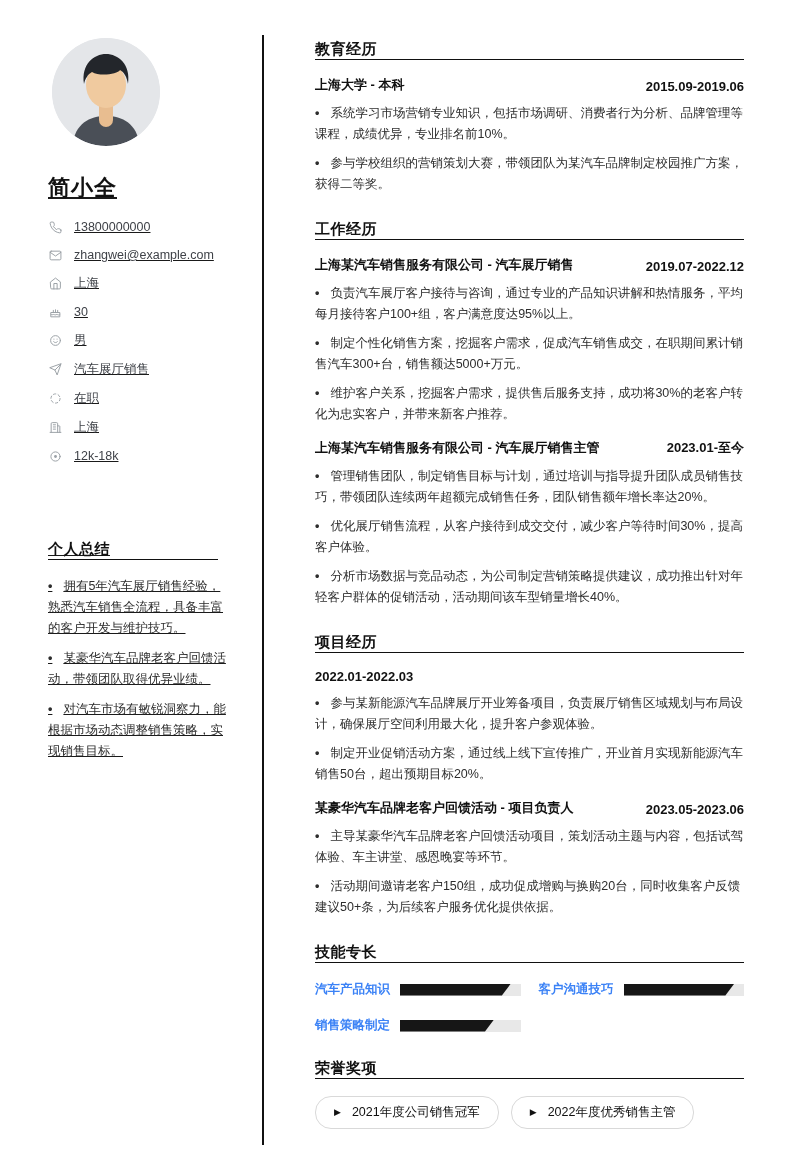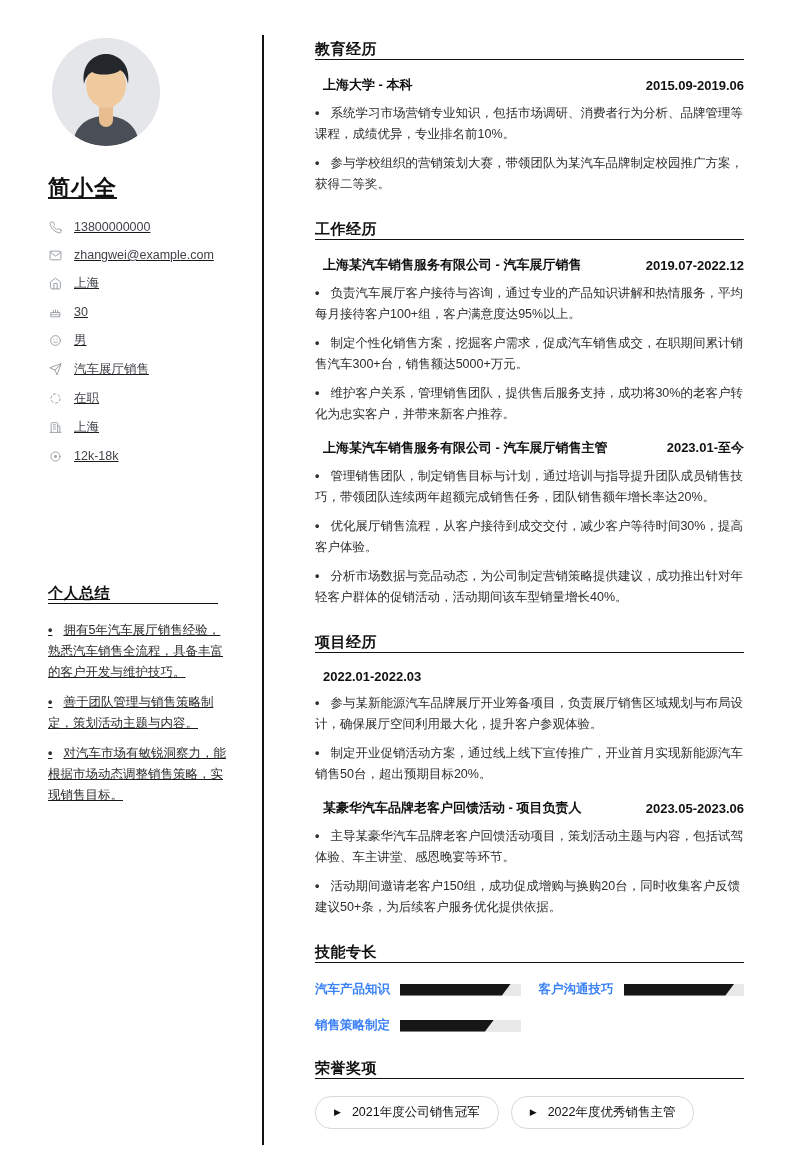--- a/index.html
+++ b/index.html
@@ -20,39 +20,39 @@
   .photo{width:108px;height:108px;margin-left:4px;border-radius:50%;overflow:hidden;background:var(--photo-bg);}
   .photo svg{display:block;width:108px;height:108px;}
   .person-name{font-size:22px;font-weight:700;letter-spacing:1px;margin-top:27px;color:#111;}
   .contacts{list-style:none;margin-top:16px;}
   .contact-row{display:flex;align-items:center;margin-bottom:12px;min-height:16px;}
   .contact-icon{width:14px;height:14px;margin-right:12px;flex:0 0 14px;display:inline-flex;align-items:center;justify-content:center;}
   .contact-icon svg{width:13px;height:13px;stroke:var(--icon);fill:none;stroke-width:1.8;stroke-linecap:round;stroke-linejoin:round;}
   .contact-icon svg .fill{fill:var(--icon);stroke:none;}
   .contact-text{font-size:12.5px;color:var(--contact-text);text-align:center;}
 
-  .summary{margin-top:120px;}
+  .summary{margin-top:76px;}
   .section-title{
     font-size:15px;font-weight:700;color:#111;
     border-bottom:1.5px solid #111;letter-spacing:0.5px;
   }
   .summary .section-title{width:170px;}
   .summary-bullets{margin-top:16px;}
   .bullet{font-size:12.5px;line-height:1.68;color:var(--body-text);margin-bottom:9px;}
   .bullet::before{content:"•";font-weight:700;margin-right:11px;}
 
   
   .divider{position:absolute;left:262px;top:35px;width:2px;height:1110px;background:var(--divider);}
 
   
   .main{position:absolute;left:315px;top:30px;width:429px;padding-top:10px;}
   .main section{margin-bottom:25px;}
   .section-body{margin-top:16px;}
   .entry + .entry{margin-top:14px;}
-  .entry-head{display:flex;justify-content:space-between;align-items:center;margin-bottom:9px;margin-left:8px;}
+  .entry-head{display:flex;justify-content:space-between;align-items:flex-end;margin-bottom:9px;}
   .entry-title{font-size:13px;font-weight:700;color:#111;}
   .entry-date{font-size:13px;font-weight:700;color:#111;white-space:nowrap;}
   .main .bullet{margin-bottom:8px;}
 
   
   .skills-grid{display:grid;grid-template-columns:1fr 1fr;column-gap:18px;row-gap:19px;margin-top:18px;}
   .skill-row{display:flex;align-items:center;}
   .skill-label{font-size:12.5px;font-weight:700;color:#3b82f6;margin-right:10px;white-space:nowrap;}
   .skill-track{flex:1;height:12px;background:var(--bar-track);position:relative;overflow:hidden;}
   .skill-fill{height:100%;background:var(--bar-fill);clip-path:polygon(0 0,100% 0,calc(100% - 9px) 100%,0 100%);}
@@ -173,21 +173,21 @@
             </svg>
           </span>
           <span class="contact-text">12k-18k</span>
         </li>
       </ul>
 
     <section class="summary">
       <h2 class="section-title">个人总结</h2>
       <div class="summary-bullets">
           <p class="bullet">拥有5年汽车展厅销售经验，熟悉汽车销售全流程，具备丰富的客户开发与维护技巧。</p>
-          <p class="bullet">善于团队管理与销售策略制定，策划活动主题与内容。</p>
+          <p class="bullet">某豪华汽车品牌老客户回馈活动，带领团队取得优异业绩。</p>
           <p class="bullet">对汽车市场有敏锐洞察力，能根据市场动态调整销售策略，实现销售目标。</p>
         </div>
     </section>
   </aside>
 
   <div class="divider"></div>
 
   <main class="main">
     <section>
       <h2 class="section-title">教育经历</h2>
@@ -206,21 +206,21 @@
     <section>
       <h2 class="section-title">工作经历</h2>
       <div class="section-body">
           <div class="entry">
             <div class="entry-head">
               <span class="entry-title">上海某汽车销售服务有限公司 - 汽车展厅销售</span>
               <span class="entry-date">2019.07-2022.12</span>
             </div>
             <p class="bullet">负责汽车展厅客户接待与咨询，通过专业的产品知识讲解和热情服务，平均每月接待客户100+组，客户满意度达95%以上。</p>
             <p class="bullet">制定个性化销售方案，挖掘客户需求，促成汽车销售成交，在职期间累计销售汽车300+台，销售额达5000+万元。</p>
-            <p class="bullet">维护客户关系，管理销售团队，提供售后服务支持，成功将30%的老客户转化为忠实客户，并带来新客户推荐。</p>
+            <p class="bullet">维护客户关系，挖掘客户需求，提供售后服务支持，成功将30%的老客户转化为忠实客户，并带来新客户推荐。</p>
           </div>
           <div class="entry">
             <div class="entry-head">
               <span class="entry-title">上海某汽车销售服务有限公司 - 汽车展厅销售主管</span>
               <span class="entry-date">2023.01-至今</span>
             </div>
             <p class="bullet">管理销售团队，制定销售目标与计划，通过培训与指导提升团队成员销售技巧，带领团队连续两年超额完成销售任务，团队销售额年增长率达20%。</p>
             <p class="bullet">优化展厅销售流程，从客户接待到成交交付，减少客户等待时间30%，提高客户体验。</p>
             <p class="bullet">分析市场数据与竞品动态，为公司制定营销策略提供建议，成功推出针对年轻客户群体的促销活动，活动期间该车型销量增长40%。</p>
           </div>

